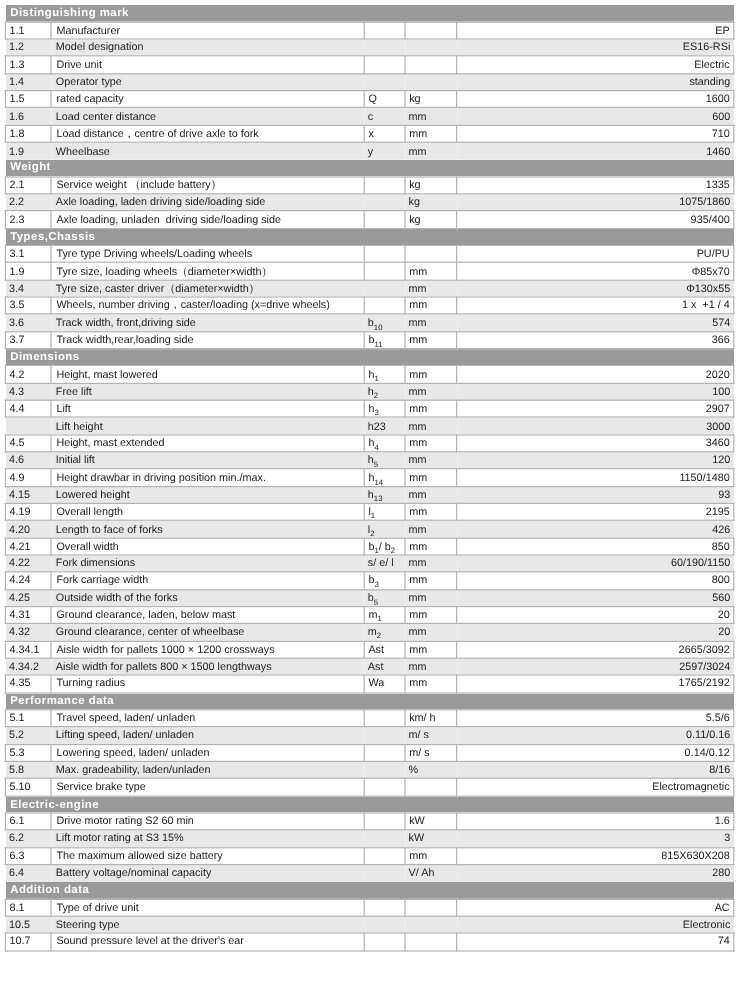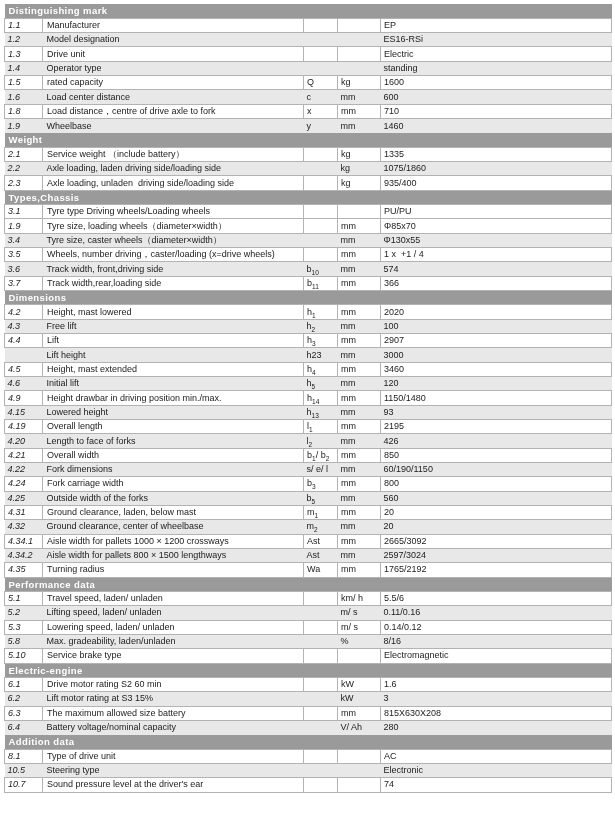--- a/index.html
+++ b/index.html
@@ -34,23 +34,23 @@
     border: none;
   }
   tr.sec td {
     background: var(--hdr-bg, #9a9a9a);
     color: var(--hdr-tx, #ffffff);
     font-weight: bold;
     font-size: 9.5px;
     letter-spacing: 0.4px;
     padding-left: 4px;
   }
-  td.col-no   { padding-left: 3px; font-style: italic; }
+  td.col-no   { padding-left: 3px; }
   td.col-desc { padding-left: 4px; margin-left: 44px; }
-  td.col-val  { text-align: left; }
+  td.col-val  { text-align: right; }
   sub { font-size: 6.5px; line-height: 0; }
 </style>
 </head>
 <body>
 
 <div class="sheet">
   <table class="spec">
     <colgroup>
       <col style="width:38px">
       <col style="width:261px">
@@ -171,21 +171,21 @@
   <tr class="r-white">
     <td class="col-no">1.9</td>
     <td class="col-desc">Tyre size, loading wheels（diameter×width）</td>
     <td class="col-sym"></td>
     <td class="col-unit">mm</td>
     <td class="col-val">Φ85x70</td>
   </tr>
 
   <tr class="r-gray">
     <td class="col-no">3.4</td>
-    <td class="col-desc">Tyre size, caster wheels（diameter×width）</td>
+    <td class="col-desc">Tyre size, caster driver（diameter×width）</td>
     <td class="col-sym"></td>
     <td class="col-unit">mm</td>
     <td class="col-val">Φ130x55</td>
   </tr>
 
   <tr class="r-white">
     <td class="col-no">3.5</td>
     <td class="col-desc">Wheels, number driving，caster/loading (x=drive wheels)</td>
     <td class="col-sym"></td>
     <td class="col-unit">mm</td>

